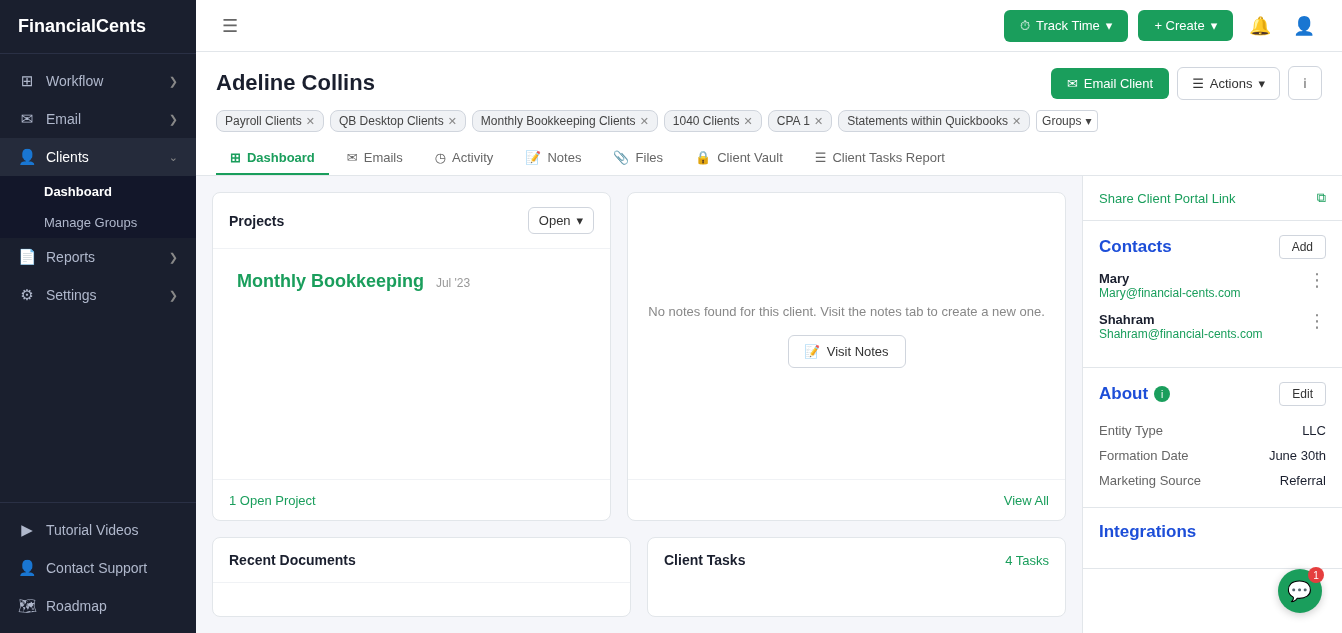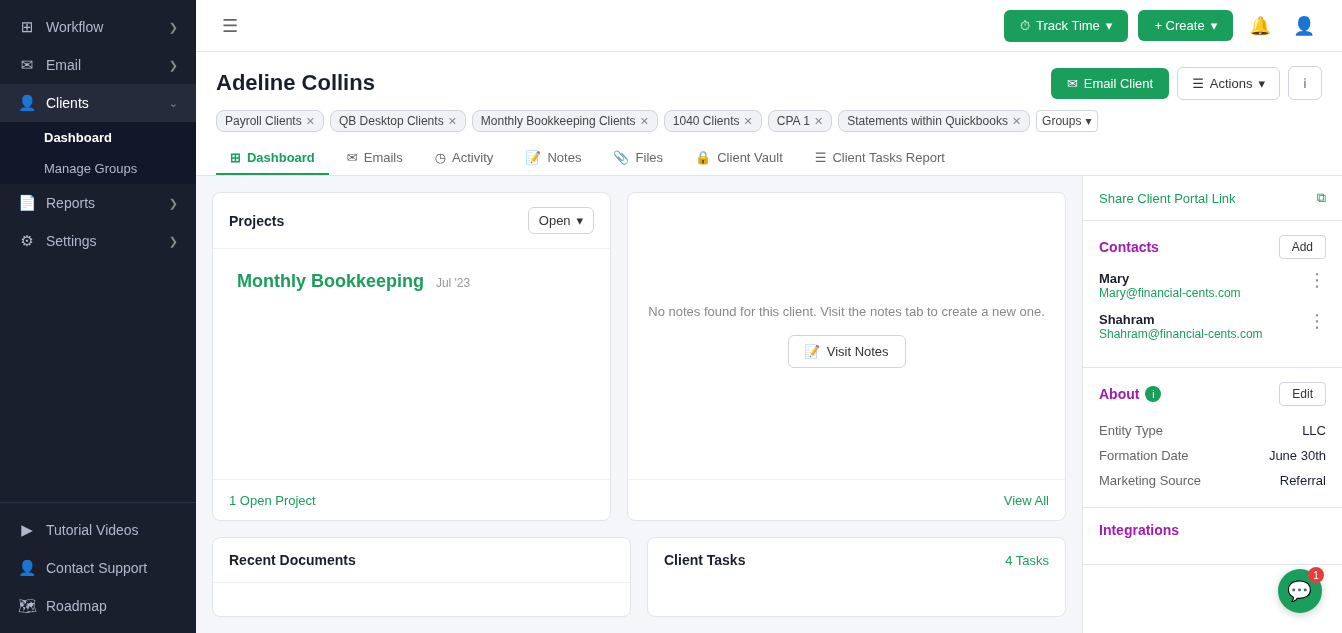--- a/index.html
+++ b/index.html
@@ -78,21 +78,21 @@
     .notes-empty-text { color: #888; font-size: 13px; margin-bottom: 16px; }
     .btn-visit-notes { border: 1px solid #d0d5dd; background: #fff; color: #333; padding: 8px 16px; border-radius: 6px; cursor: pointer; font-size: 13px; display: flex; align-items: center; gap: 6px; }
 
     .panel-footer-right { text-align: right; }
 
     
     .right-sidebar { width: 260px; background: #fff; border-left: 1px solid #e2e6ea; overflow-y: auto; flex-shrink: 0; }
     .rs-section { border-bottom: 1px solid #e2e6ea; padding: 14px 16px; }
     .rs-portal-link { color: #1a9e5c; font-size: 13px; cursor: pointer; display: flex; align-items: center; justify-content: space-between; }
     .rs-section-header { display: flex; align-items: center; justify-content: space-between; margin-bottom: 12px; }
-    .rs-section-title { font-weight: 600; font-size: 14px; color: #a21caf; }
+    .rs-section-title { font-weight: 600; font-size: 17px; color: #1d4ed8; }
     .btn-add { border: 1px solid #d0d5dd; background: #fff; color: #333; padding: 4px 12px; border-radius: 4px; cursor: pointer; font-size: 12px; }
     .contact-item { margin-bottom: 12px; display: flex; align-items: flex-start; justify-content: space-between; }
     .contact-info { }
     .contact-name { font-weight: 600; font-size: 13px; color: #1a1f2e; }
     .contact-email { color: #1a9e5c; font-size: 12px; cursor: pointer; }
     .contact-more { color: #888; cursor: pointer; font-size: 18px; line-height: 1; }
 
     .rs-about-header { display: flex; align-items: center; justify-content: space-between; margin-bottom: 12px; }
     .rs-about-title-group { display: flex; align-items: center; gap: 6px; }
     .info-badge { width: 16px; height: 16px; background: #1a9e5c; color: #fff; border-radius: 50%; font-size: 10px; display: flex; align-items: center; justify-content: center; }
@@ -111,20 +111,21 @@
 
     .client-tasks-header { display: flex; align-items: center; justify-content: space-between; padding: 14px 16px; }
     .tasks-count { color: #1a9e5c; font-size: 13px; font-weight: 500; }
   </style>
 </head>
 <body>
 
 <div class="app">
 
   <div class="sidebar">
+    <div class="sidebar-logo">FinancialCents</div>
     <div class="sidebar-nav">
 
       <div class="sidebar-item">
         <div class="sidebar-item-left">
           <span class="sidebar-icon">⊞</span>
           <span>Workflow</span>
         </div>
         <span class="chevron">❯</span>
       </div>
 

